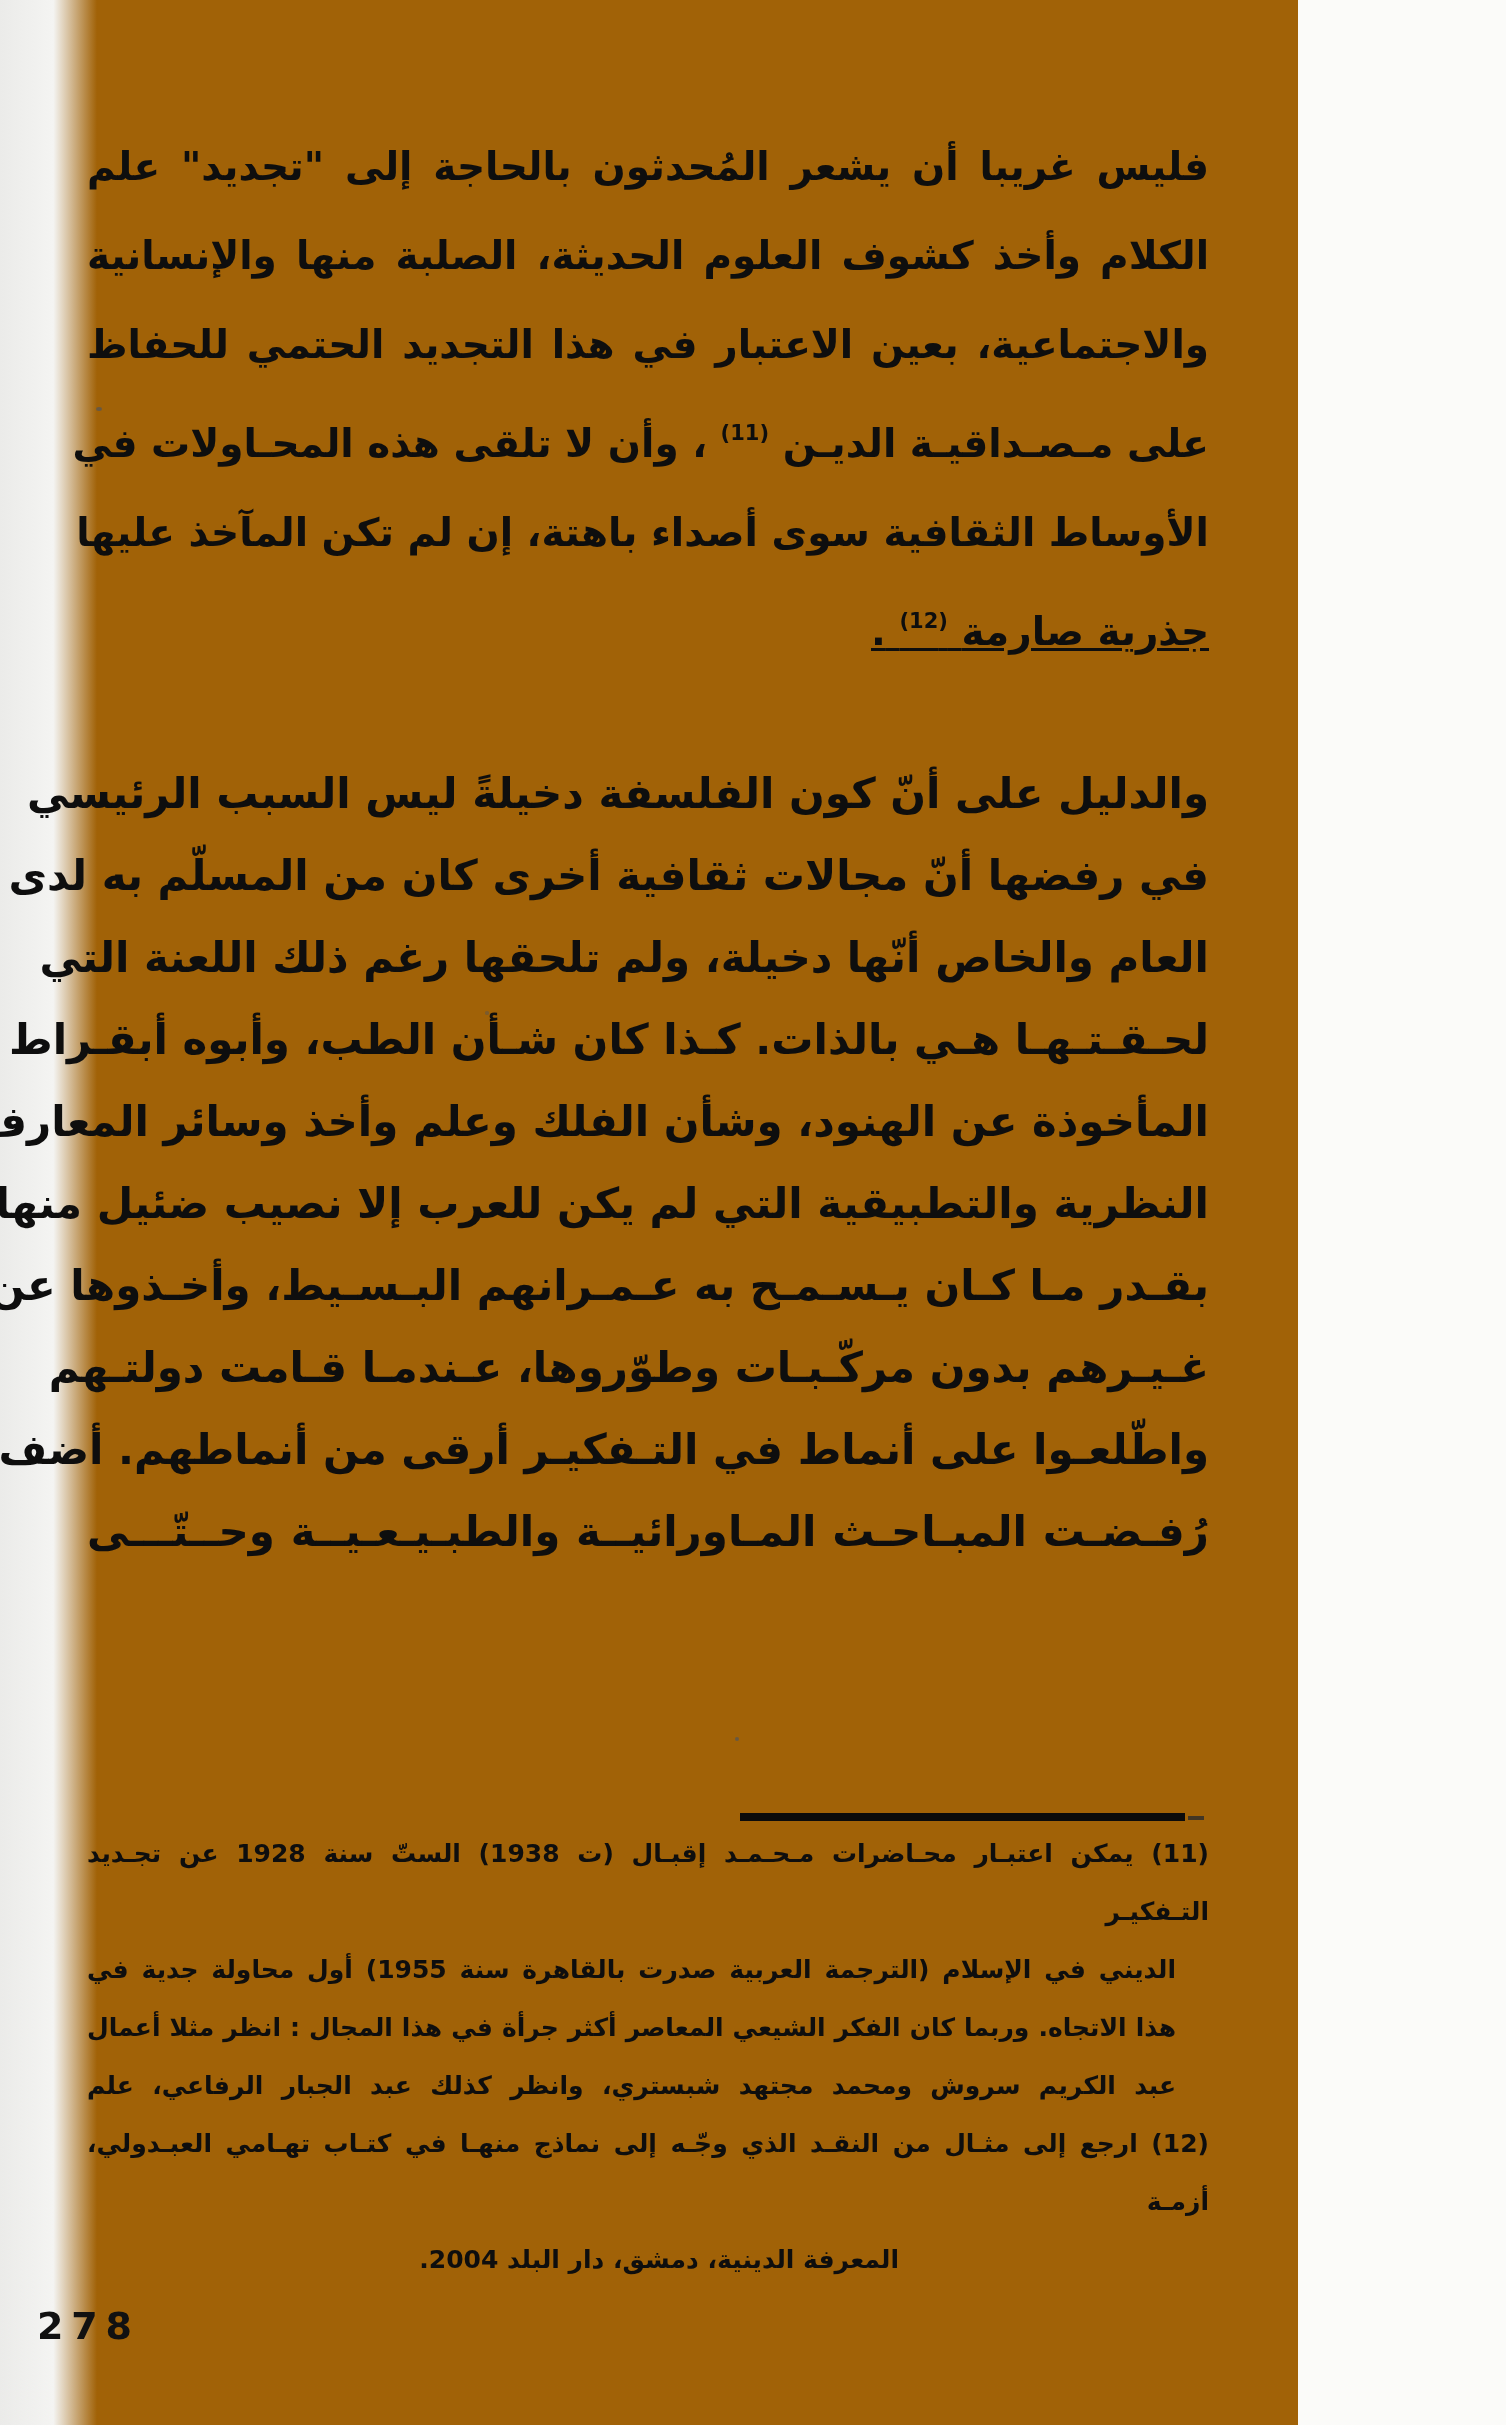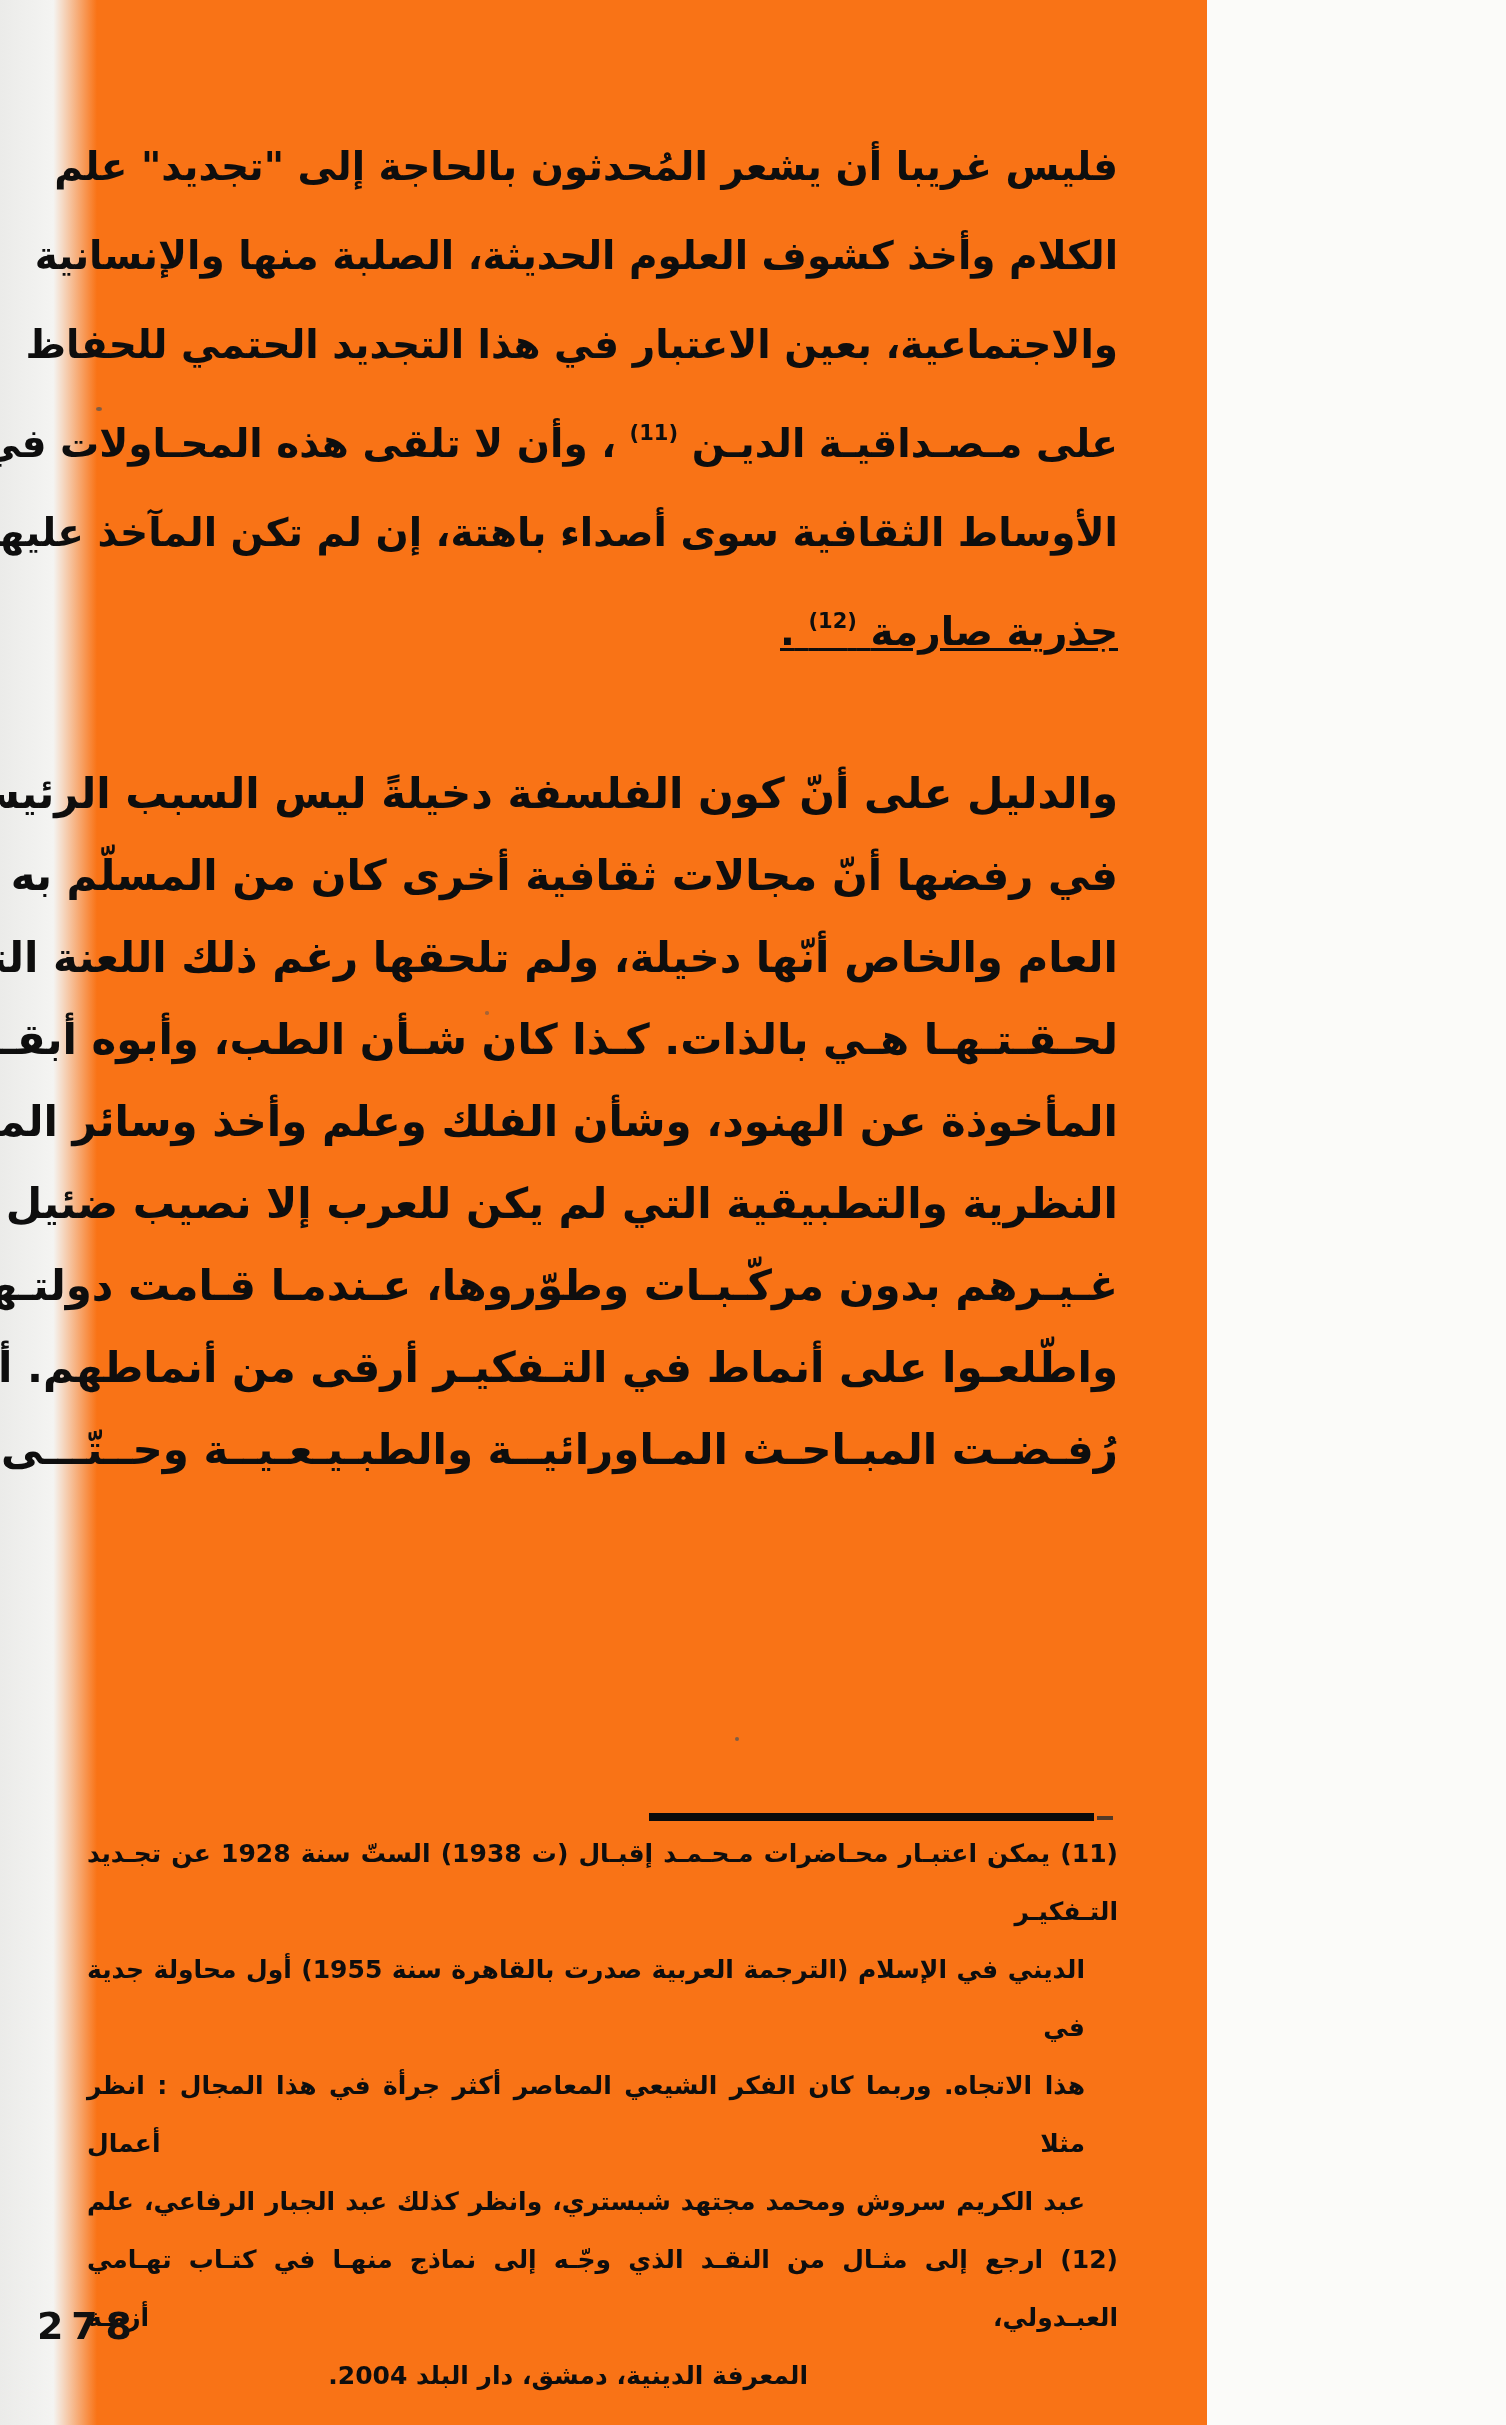--- a/index.html
+++ b/index.html
@@ -2,23 +2,23 @@
 <html style="font-size:14px"><head>
 <meta charset="utf-8">
 <style>
   html, body {
     margin: 0;
     padding: 0;
     background: #fbfbf9;
   }
   .scan {
     position: relative;
-    width: 1207px;
+    width: 1298px;
     height: 2426px;
-    background: #f97316;
+    background: #a16207;
     overflow: hidden;
     font-family: "DejaVu Sans", sans-serif;
     color: #0e0e0e;
   }
   .edge-shade {
     position: absolute;
     left: 0; top: 0; bottom: 0;
     width: 97px;
     background: linear-gradient(to right, #ebebe9 0%, #f4f4f2 55%, rgba(252,252,250,0) 100%);
   }
@@ -148,20 +148,21 @@
     </div>
   </section>
 
   <section class="para para2">
     <div class="bline">والدليل على أنّ كون الفلسفة دخيلةً ليس السبب الرئيسي</div>
     <div class="bline">في رفضها أنّ مجالات ثقافية أخرى كان من المسلّم به لدى</div>
     <div class="bline">العام والخاص أنّها دخيلة، ولم تلحقها رغم ذلك اللعنة التي</div>
     <div class="bline">لحـقـتـهـا هـي بالذات. كـذا كان شـأن الطب، وأبوه أبقـراط</div>
     <div class="bline">المأخوذة عن الهنود، وشأن الفلك وعلم وأخذ وسائر المعارف</div>
     <div class="bline">النظرية والتطبيقية التي لم يكن للعرب إلا نصيب ضئيل منها</div>
+    <div class="bline">بقـدر مـا كـان يـسـمـح به عـمـرانهم البـسـيط، وأخـذوها عن</div>
     <div class="bline">غـيـرهم بدون مركّـبـات وطوّروها، عـندمـا قـامت دولتـهم</div>
     <div class="bline">واطّلعـوا على أنماط في التـفكيـر أرقى من أنماطهم. أضف إلى</div>
     <div class="bline">رُفـضـت المبـاحـث المـاورائيــة والطبـيـعـيــة وحــتّـــى</div>
   </section>
 
   <div class="fn-rule"></div>
   <div class="fn-rule-dots"></div>
 
   <section class="footnotes">
     <div class="fn-line">(11) يمكن اعتبـار محـاضرات مـحـمـد إقبـال (ت 1938) الستّ سنة 1928 عن تجـديد التـفكيـر</div>

